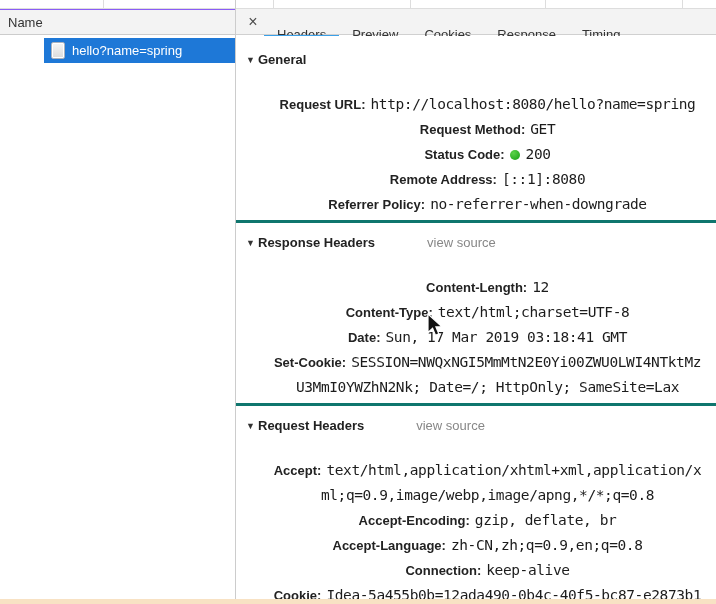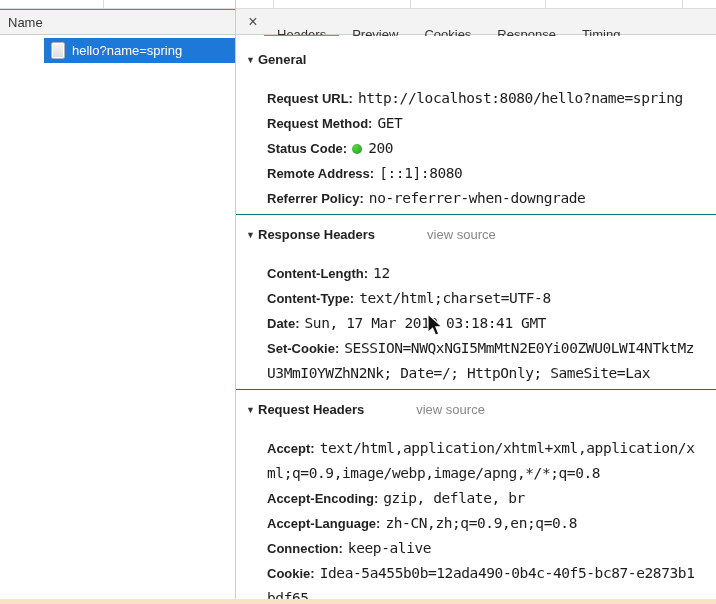--- a/index.html
+++ b/index.html
@@ -34,26 +34,26 @@
                color: #4d4d4d; cursor: default; }
   .tab { position: relative; height: 26px; line-height: 26px; padding: 14px 13px; font-size: 13px; color: #333; }
   .tab:first-of-type { margin-left: 5px; }
   .tab.active::after { content: ""; position: absolute; left: 0; right: 0; bottom: -1px; height: 2px;
                        background: #3ba0e8; }
 
   
   .details { position: absolute; left: 0; top: 27px; width: 480px; height: 563px; overflow: hidden; background: #fff; }
   .section { padding: 6px 8px 4px 0; }
   .section.first { padding-top: 10px; }
-  .section + .section { border-top: 1px solid #0f766e; }
+  .section + .section { border-top: 3px solid #0f766e; }
   .section-header { height: 25px; line-height: 25px; padding-left: 10px; white-space: nowrap; }
   .tri { display: inline-block; width: 12px; font-size: 9px; color: #333; vertical-align: 1px; }
   .section-title { font-size: 13px; font-weight: bold; color: #222; }
   .view-source { font-size: 13px; color: #878787; margin-left: 52px; }
-  .items { margin-top: 14px; padding-left: 31px; }
+  .items { margin-top: 20px; padding-left: 31px; text-align: center; }
   .line { height: 25px; line-height: 25px; white-space: nowrap; overflow: visible; }
   .hname { font-size: 13px; font-weight: bold; color: #222; margin-right: 5px; }
   .hval { font-family: "DejaVu Sans Mono", monospace; font-size: 14.5px; color: #1c1c1c; letter-spacing: -0.4px; }
   .status-dot { display: inline-block; width: 10px; height: 10px; border-radius: 50%;
                 background: radial-gradient(circle at 35% 30%, #5bd24a 0%, #2aae24 70%, #178a17 100%);
                 margin-right: 6px; vertical-align: -1px; }
 
   
   .bottom-strip { position: absolute; left: 0; top: 599px; width: 716px; height: 5px;
                   background: #f8e2c4; z-index: 40; }

